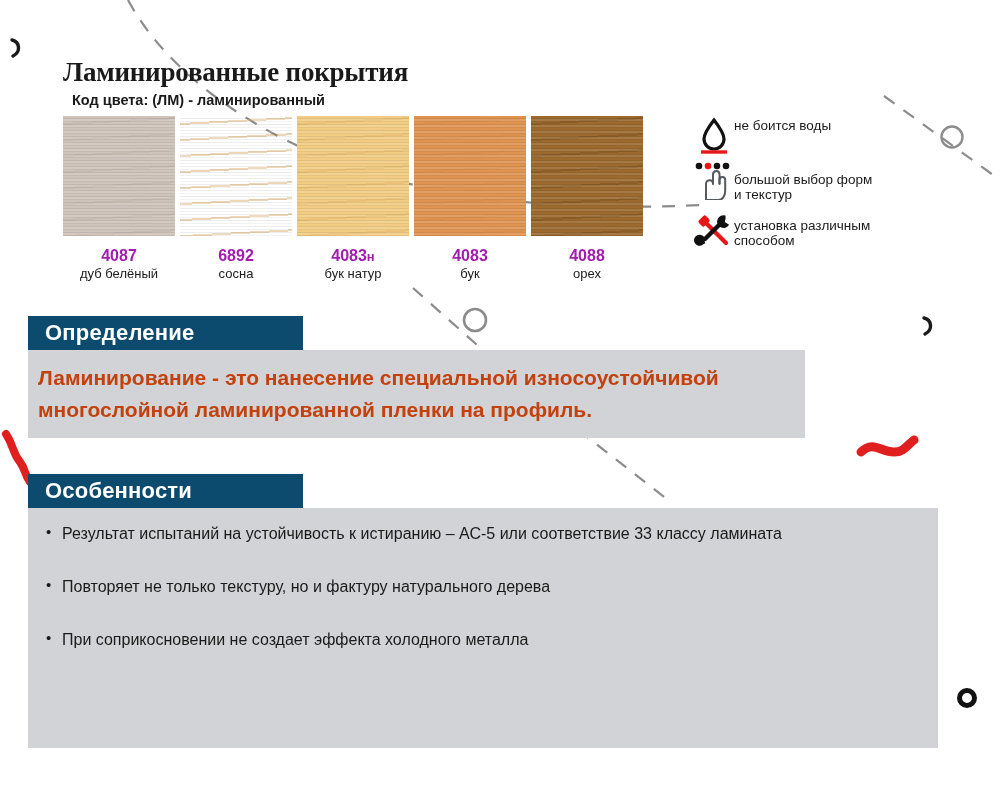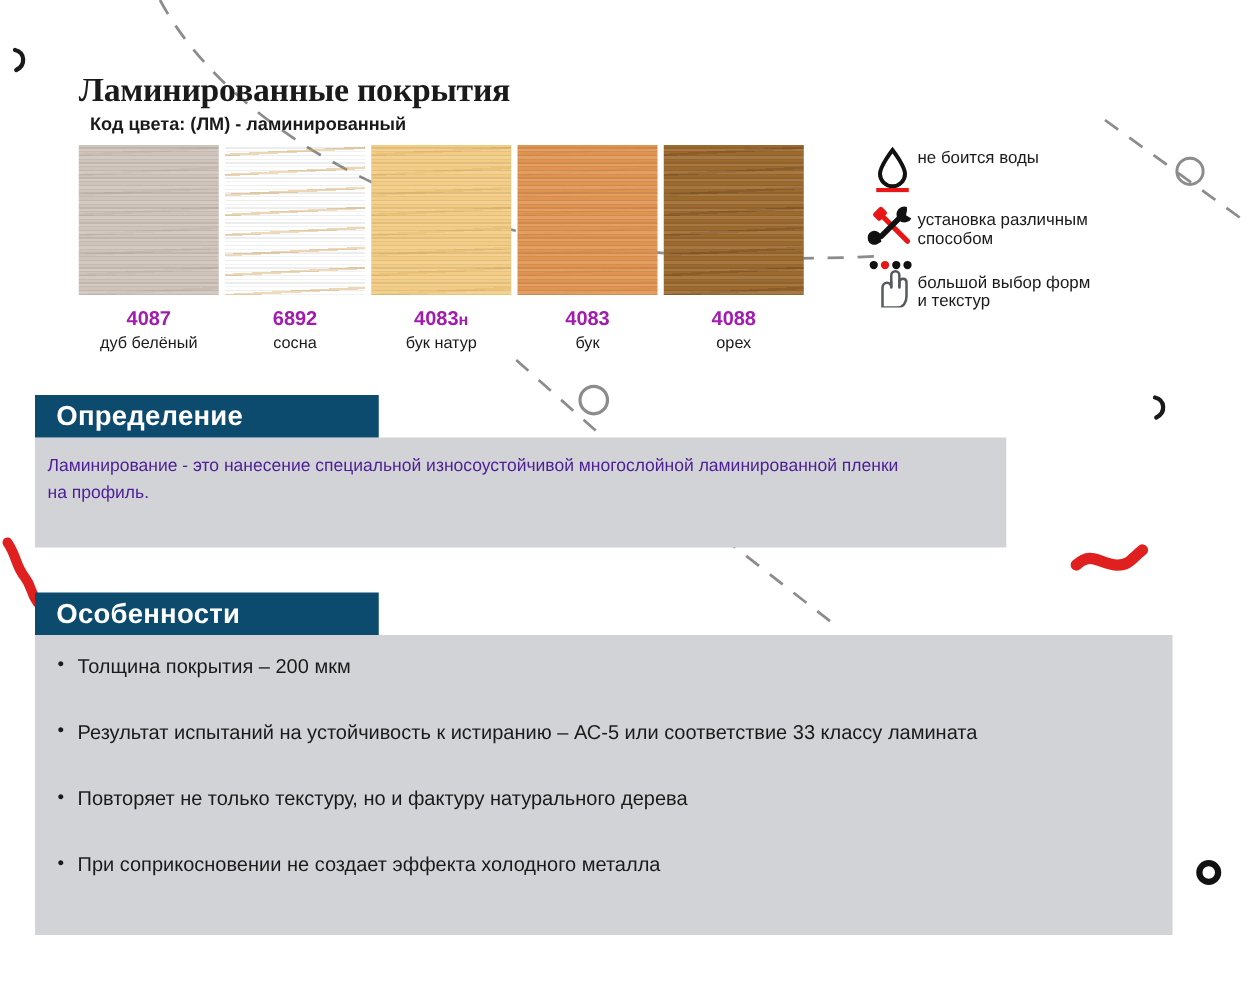--- a/index.html
+++ b/index.html
@@ -138,24 +138,24 @@
     position: absolute;
     background: #d2d3d7;
     z-index: 2;
   }
   .panel-body {
     position: absolute;
     z-index: 3;
   }
 
   .def-text {
-    font-size: 14px;
+    font-size: 21px;
     line-height: 1.52;
-    color: #4c1d95;
-    font-weight: 400;
+    color: #c2410c;
+    font-weight: 700;
   }
 
   .feat-list {
     list-style: none;
     margin: 0;
     padding: 0;
   }
   .feat-list li {
     font-size: 16px;
     line-height: 1.5;
@@ -251,40 +251,20 @@
 <div class="features-icons">
 
   <div class="feature-item tight">
     <div class="feature-ico">
       <svg viewBox="0 0 40 40" width="40" height="40">
         <path d="M20,6 C20,6 10,19 10,25 A10,10 0 0,0 30,25 C30,19 20,6 20,6 Z" fill="none" stroke="#111111" stroke-width="3.2"></path>
         <line x1="7" y1="38" x2="33" y2="38" stroke="#e81616" stroke-width="3.4" stroke-linecap="butt"></line>
       </svg>
     </div>
     <div class="feature-text">не боится воды</div>
-  </div>
-
-  <div class="feature-item">
-    <div class="feature-ico">
-      <svg viewBox="0 0 40 40" width="40" height="40">
-
-        <g stroke="#e81616" fill="#e81616">
-          <rect x="6.5" y="6.5" width="7" height="9" rx="1.4" transform="rotate(45 10 11)"></rect>
-          <line x1="12" y1="13" x2="32" y2="33" stroke-width="4.2" stroke-linecap="round"></line>
-        </g>
-
-        <g stroke="#111111" fill="#111111">
-          <line x1="28" y1="12" x2="11" y2="29" stroke-width="4.4" stroke-linecap="round"></line>
-          <path d="M31.5,5.5 a6.4,6.4 0 1,0 3.6,9.2 l-4.3,-2.6 0.8,-3.7 z" stroke-width="0"></path>
-          <path d="M10.5,27.5 a5.6,5.6 0 1,0 -3.2,8.1 l3.8,-2.3 -0.7,-3.2 z" stroke-width="0"></path>
-        </g>
-      </svg>
-    </div>
-    <div class="feature-text" style="white-space:pre-line">установка различным
-способом</div>
   </div>
 
   <div class="feature-item tight2">
     <div class="feature-ico">
       <svg viewBox="0 0 40 40" width="40" height="40">
         <circle cx="5" cy="6" r="3.3" fill="#111111"></circle>
         <circle cx="14" cy="6" r="3.3" fill="#e81616"></circle>
         <circle cx="23" cy="6" r="3.3" fill="#111111"></circle>
         <circle cx="32" cy="6" r="3.3" fill="#111111"></circle>
 
@@ -294,30 +274,49 @@
                    L25.5,24 L25.5,20 C25.5,18.2 26.8,17 28.4,17 C30,17 31.2,18.2 31.2,20
                    L31.2,31 C31.2,36 28.5,40 24,40 Z"></path>
           <path d="M19,24 L19,19 M25.5,24 L25.5,18"></path>
         </g>
       </svg>
     </div>
     <div class="feature-text" style="white-space:pre-line">большой выбор форм
 и текстур</div>
   </div>
 
+  <div class="feature-item">
+    <div class="feature-ico">
+      <svg viewBox="0 0 40 40" width="40" height="40">
+
+        <g stroke="#e81616" fill="#e81616">
+          <rect x="6.5" y="6.5" width="7" height="9" rx="1.4" transform="rotate(45 10 11)"></rect>
+          <line x1="12" y1="13" x2="32" y2="33" stroke-width="4.2" stroke-linecap="round"></line>
+        </g>
+
+        <g stroke="#111111" fill="#111111">
+          <line x1="28" y1="12" x2="11" y2="29" stroke-width="4.4" stroke-linecap="round"></line>
+          <path d="M31.5,5.5 a6.4,6.4 0 1,0 3.6,9.2 l-4.3,-2.6 0.8,-3.7 z" stroke-width="0"></path>
+          <path d="M10.5,27.5 a5.6,5.6 0 1,0 -3.2,8.1 l3.8,-2.3 -0.7,-3.2 z" stroke-width="0"></path>
+        </g>
+      </svg>
+    </div>
+    <div class="feature-text" style="white-space:pre-line">установка различным
+способом</div>
+  </div>
+
 </div>
 
 <div class="section-tag" style="left:28px; top:316px; width:258px; height:34px;">Определение</div>
 <div class="panel" style="left:28px; top:350px; width:777px; height:88px;"></div>
 <div class="panel-body" style="left:38px; top:362px; width:690px;">
   <div class="def-text">Ламинирование - это нанесение специальной износоустойчивой многослойной ламинированной пленки на профиль.</div>
 </div>
 
 <div class="section-tag" style="left:28px; top:474px; width:258px; height:34px;">Особенности</div>
 <div class="panel" style="left:28px; top:508px; width:910px; height:240px;"></div>
 <div class="panel-body" style="left:46px; top:522px; width:880px;">
   <ul class="feat-list" id="feat-list">
-      <li>Толщина покрытия – 200 мкм</li>
       <li>Результат испытаний на устойчивость к истиранию – АС-5 или соответствие 33 классу ламината</li>
       <li>Повторяет не только текстуру, но и фактуру натурального дерева</li>
       <li>При соприкосновении не создает эффекта холодного металла</li>
     </ul>
 </div>
 
 </body></html>

